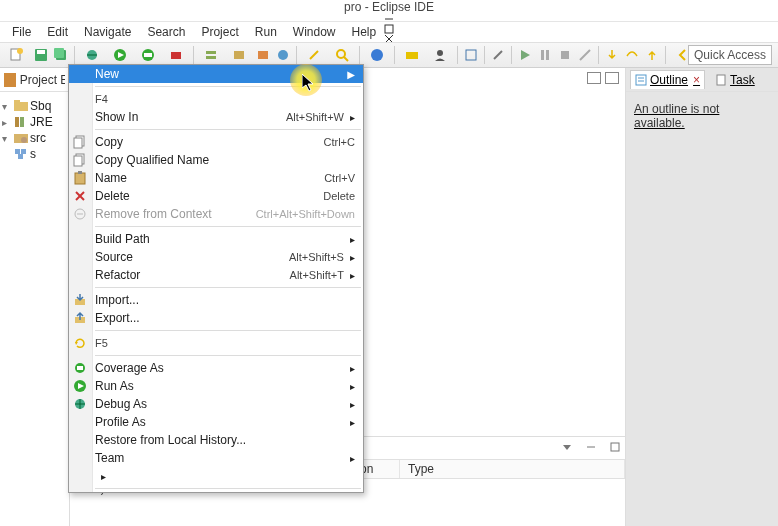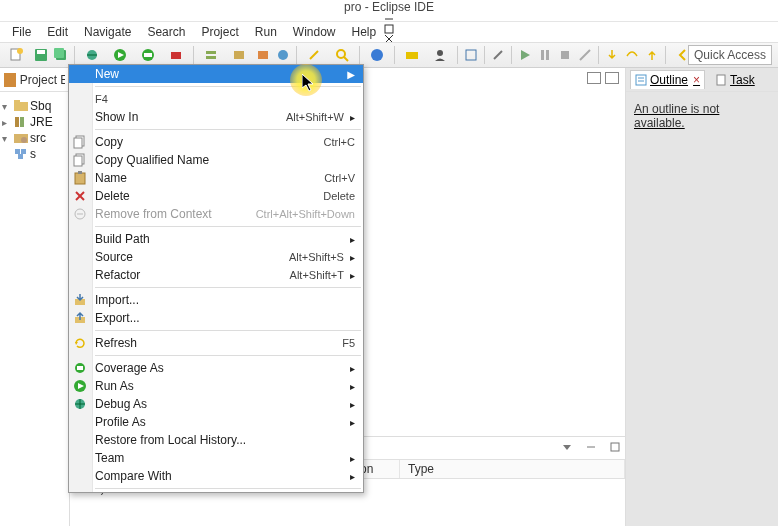--- a/index.html
+++ b/index.html
@@ -499,21 +499,20 @@
   </div>
   <div class="msep"></div>
 
   <div class="mi">
     <span class="micon">
         <svg width="14" height="14">
           <path d="M3 7 a4 4 0 1 1 1 3" fill="none" stroke="#e6b800" stroke-width="1.5"></path>
           <polygon points="2,6 5,6 3,9" fill="#e6b800"></polygon>
         </svg>
       </span>
-    <span class="lbl">Refresh</span>
     <span class="accel">F5</span>
   </div>
   <div class="msep"></div>
 
   <div class="mi">
     <span class="micon">
         <svg width="14" height="14">
           <circle cx="7" cy="7" r="5" fill="#3a3"></circle>
           <rect x="4" y="5" width="6" height="4" fill="#fff"></rect>
         </svg>
@@ -547,21 +546,20 @@
     <span class="sub">▸</span>
   </div>
   <div class="mi">
     <span class="lbl">Restore from Local History...</span>
   </div>
   <div class="mi">
     <span class="lbl">Team</span>
     <span class="sub">▸</span>
   </div>
   <div class="mi">
-    <span class="lbl">Compare With</span>
     <span class="sub">▸</span>
   </div>
   <div class="msep"></div>
 
 </div>
 
 <div class="cursor-halo"></div>
 <svg class="cursor-ptr" width="14" height="20" viewBox="0 0 14 20">
   <polygon points="0,0 0,14 4,11 7,17 9,16 6,10 11,10" fill="#000" stroke="#fff" stroke-width="1"></polygon>
 </svg>

